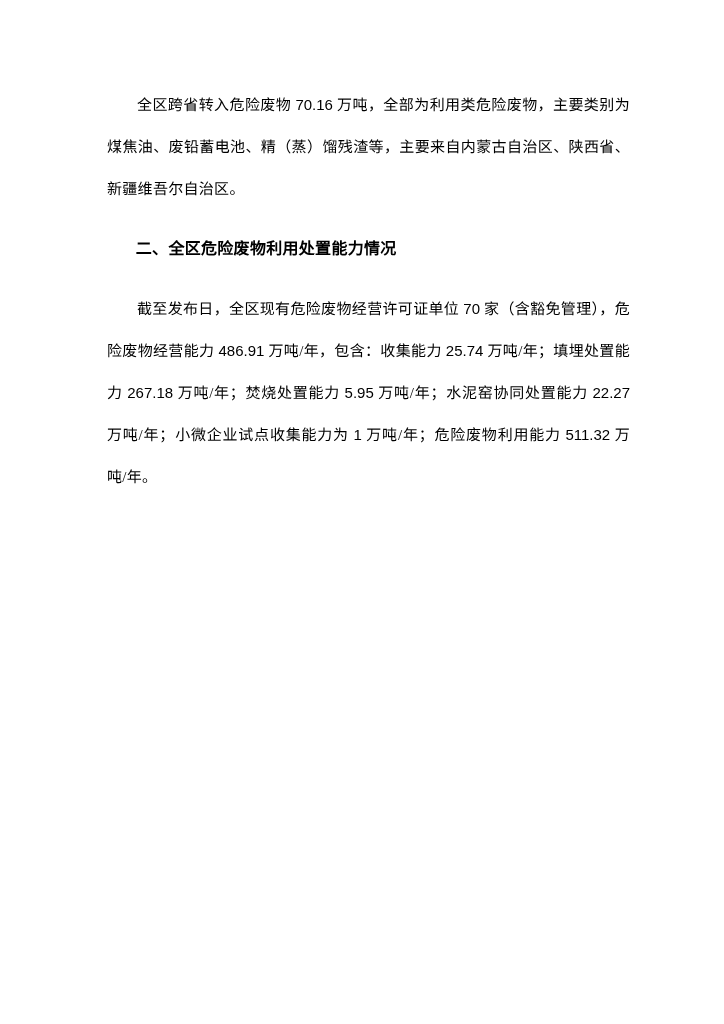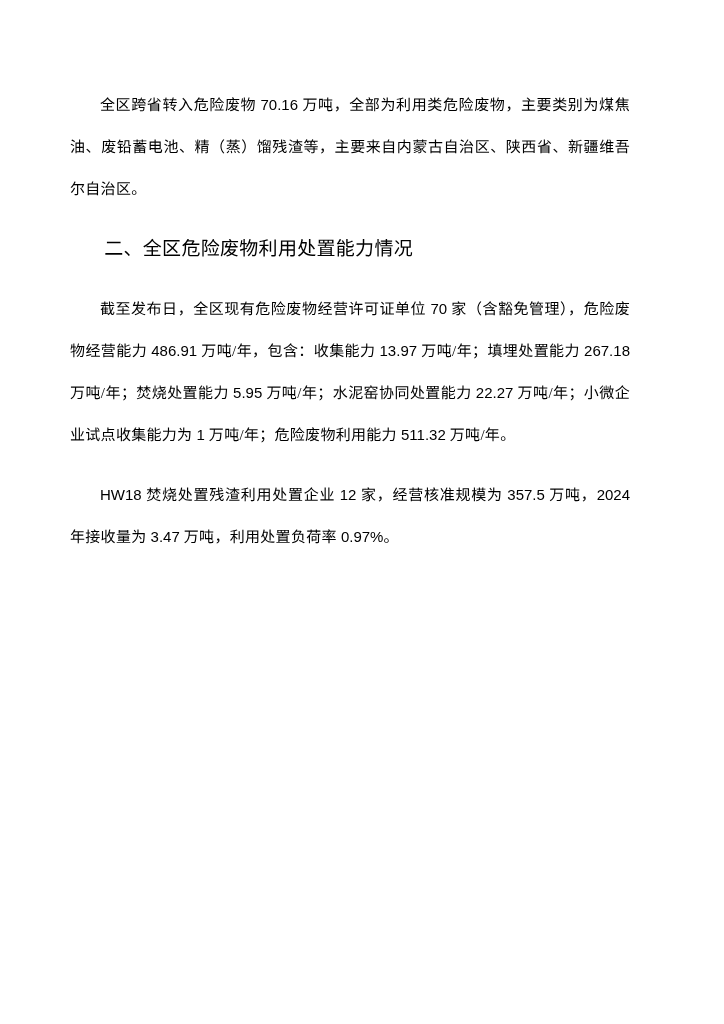--- a/index.html
+++ b/index.html
@@ -6,56 +6,55 @@
     margin: 0;
     padding: 0;
     background: #ffffff;
   }
   .page {
     position: relative;
     width: 724px;
     height: 1024px;
     background: #ffffff;
     box-sizing: border-box;
-    padding: 84px 94px 0 70px;
+    padding: 84px 94px 0 107px;
     overflow: hidden;
     color: #000000;
     font-family: "Liberation Serif", "DejaVu Serif", serif;
   }
   .para {
     margin: 0 0 18px 0;
     font-size: 15px;
     line-height: 42px;
     text-indent: 2em;
     text-align: justify;
     text-justify: inter-ideograph;
     text-align-last: left;
     letter-spacing: 0.3px;
   }
   .heading {
     margin: 0 0 18px 0;
-    font-size: 19px;
-    font-weight: normal;
+    font-size: 16px;
+    font-weight: bold;
     line-height: 42px;
     text-indent: 1.8em;
     letter-spacing: 0.3px;
   }
   
   .lat {
     font-family: "Liberation Sans", "DejaVu Sans", sans-serif;
     letter-spacing: 0;
   }
 </style>
 </head>
 <body>
 
 <div class="page">
   <p class="para">全区跨省转入危险废物 <span class="lat">70.16</span> 万吨，全部为利用类危险废物，主要类别为煤焦油、废铅蓄电池、精（蒸）馏残渣等，主要来自内蒙古自治区、陕西省、新疆维吾尔自治区。</p>
 
   <h2 class="heading">二、全区危险废物利用处置能力情况</h2>
 
-  <p class="para">截至发布日，全区现有危险废物经营许可证单位 <span class="lat">70</span> 家（含豁免管理），危险废物经营能力 <span class="lat">486.91</span> 万吨/年，包含：收集能力 <span class="lat">13.97</span> 万吨/年；填埋处置能力 <span class="lat">267.18</span> 万吨/年；焚烧处置能力 <span class="lat">5.95</span> 万吨/年；水泥窑协同处置能力 <span class="lat">22.27</span> 万吨/年；小微企业试点收集能力为 <span class="lat">1</span> 万吨/年；危险废物利用能力 <span class="lat">511.32</span> 万吨/年。</p>
+  <p class="para">截至发布日，全区现有危险废物经营许可证单位 <span class="lat">70</span> 家（含豁免管理），危险废物经营能力 <span class="lat">486.91</span> 万吨/年，包含：收集能力 <span class="lat">25.74</span> 万吨/年；填埋处置能力 <span class="lat">267.18</span> 万吨/年；焚烧处置能力 <span class="lat">5.95</span> 万吨/年；水泥窑协同处置能力 <span class="lat">22.27</span> 万吨/年；小微企业试点收集能力为 <span class="lat">1</span> 万吨/年；危险废物利用能力 <span class="lat">511.32</span> 万吨/年。</p>
 
 
 
-  <p class="para"><span class="lat">HW18</span> 焚烧处置残渣利用处置企业 <span class="lat">12</span> 家，经营核准规模为 <span class="lat">357.5</span> 万吨，<span class="lat">2024</span> 年接收量为 <span class="lat">3.47</span> 万吨，利用处置负荷率 <span class="lat">0.97%</span>。</p>
 
 </div>
 
 </body></html>

